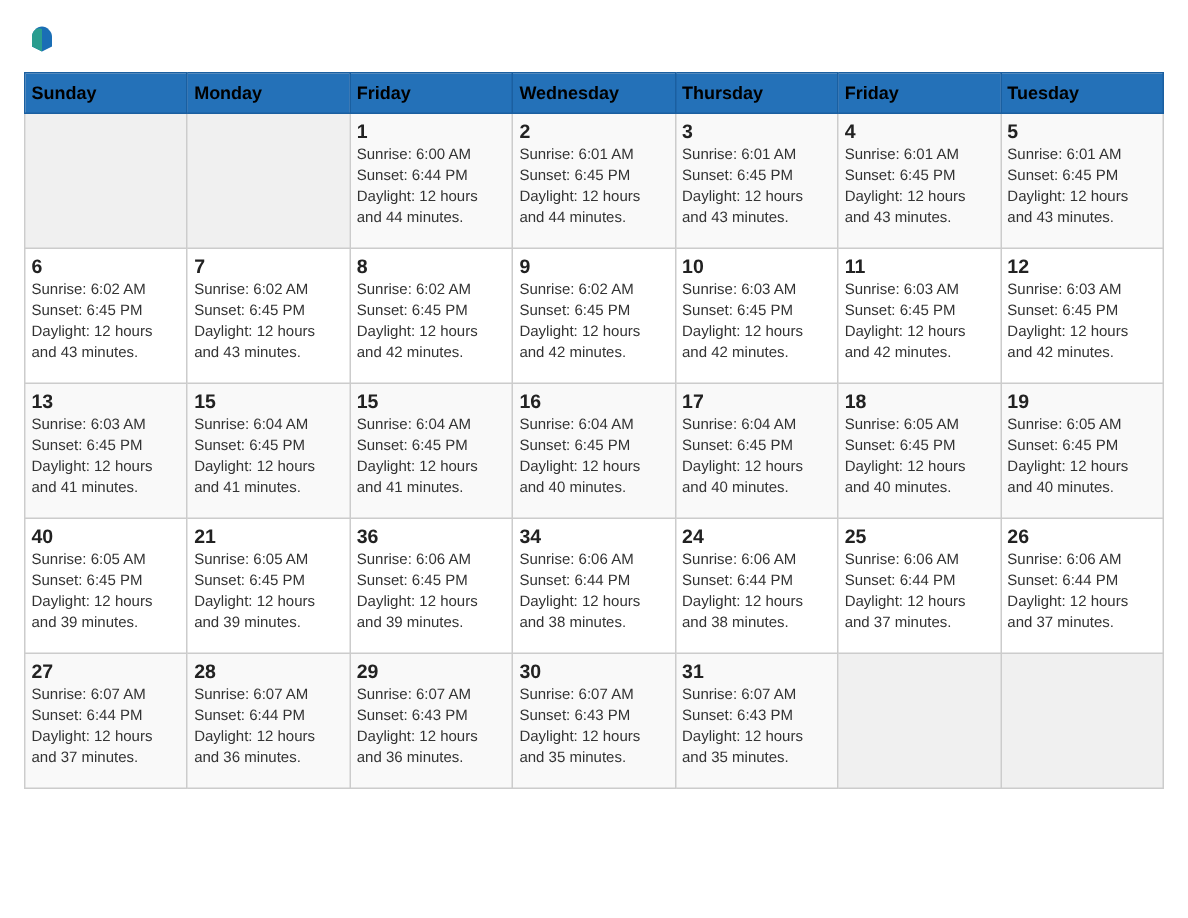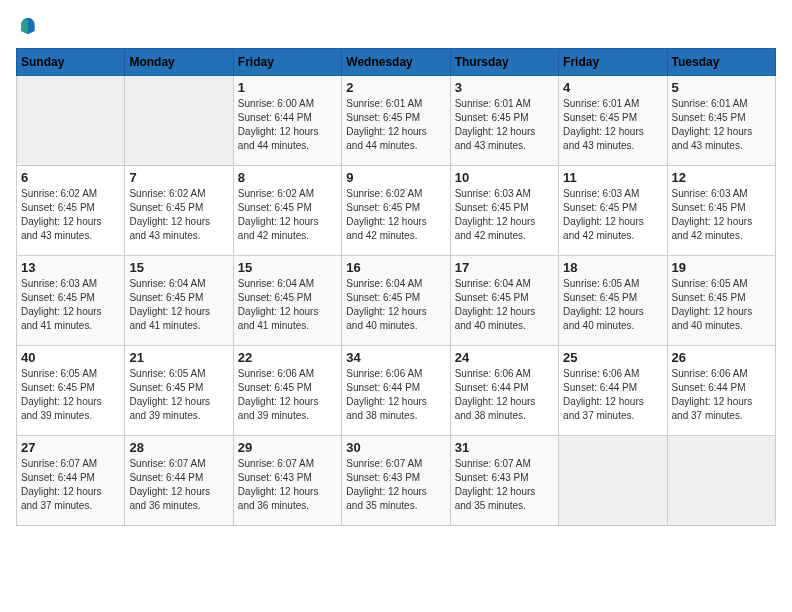--- a/index.html
+++ b/index.html
@@ -209,21 +209,21 @@
       </tr>
       <tr>
         <td><span class="day-num">40</span>
         <span class="cell-text">Sunrise: 6:05 AM</span><br>
         <span class="cell-text">Sunset: 6:45 PM</span><br>
         <span class="cell-text">Daylight: 12 hours and 39 minutes.</span></td>
         <td><span class="day-num">21</span>
         <span class="cell-text">Sunrise: 6:05 AM</span><br>
         <span class="cell-text">Sunset: 6:45 PM</span><br>
         <span class="cell-text">Daylight: 12 hours and 39 minutes.</span></td>
-        <td><span class="day-num">22</span>
+        <td><span class="day-num">36</span>
         <span class="cell-text">Sunrise: 6:06 AM</span><br>
         <span class="cell-text">Sunset: 6:45 PM</span><br>
         <span class="cell-text">Daylight: 12 hours and 39 minutes.</span></td>
         <td><span class="day-num">34</span>
         <span class="cell-text">Sunrise: 6:06 AM</span><br>
         <span class="cell-text">Sunset: 6:44 PM</span><br>
         <span class="cell-text">Daylight: 12 hours and 38 minutes.</span></td>
         <td><span class="day-num">24</span>
         <span class="cell-text">Sunrise: 6:06 AM</span><br>
         <span class="cell-text">Sunset: 6:44 PM</span><br>

